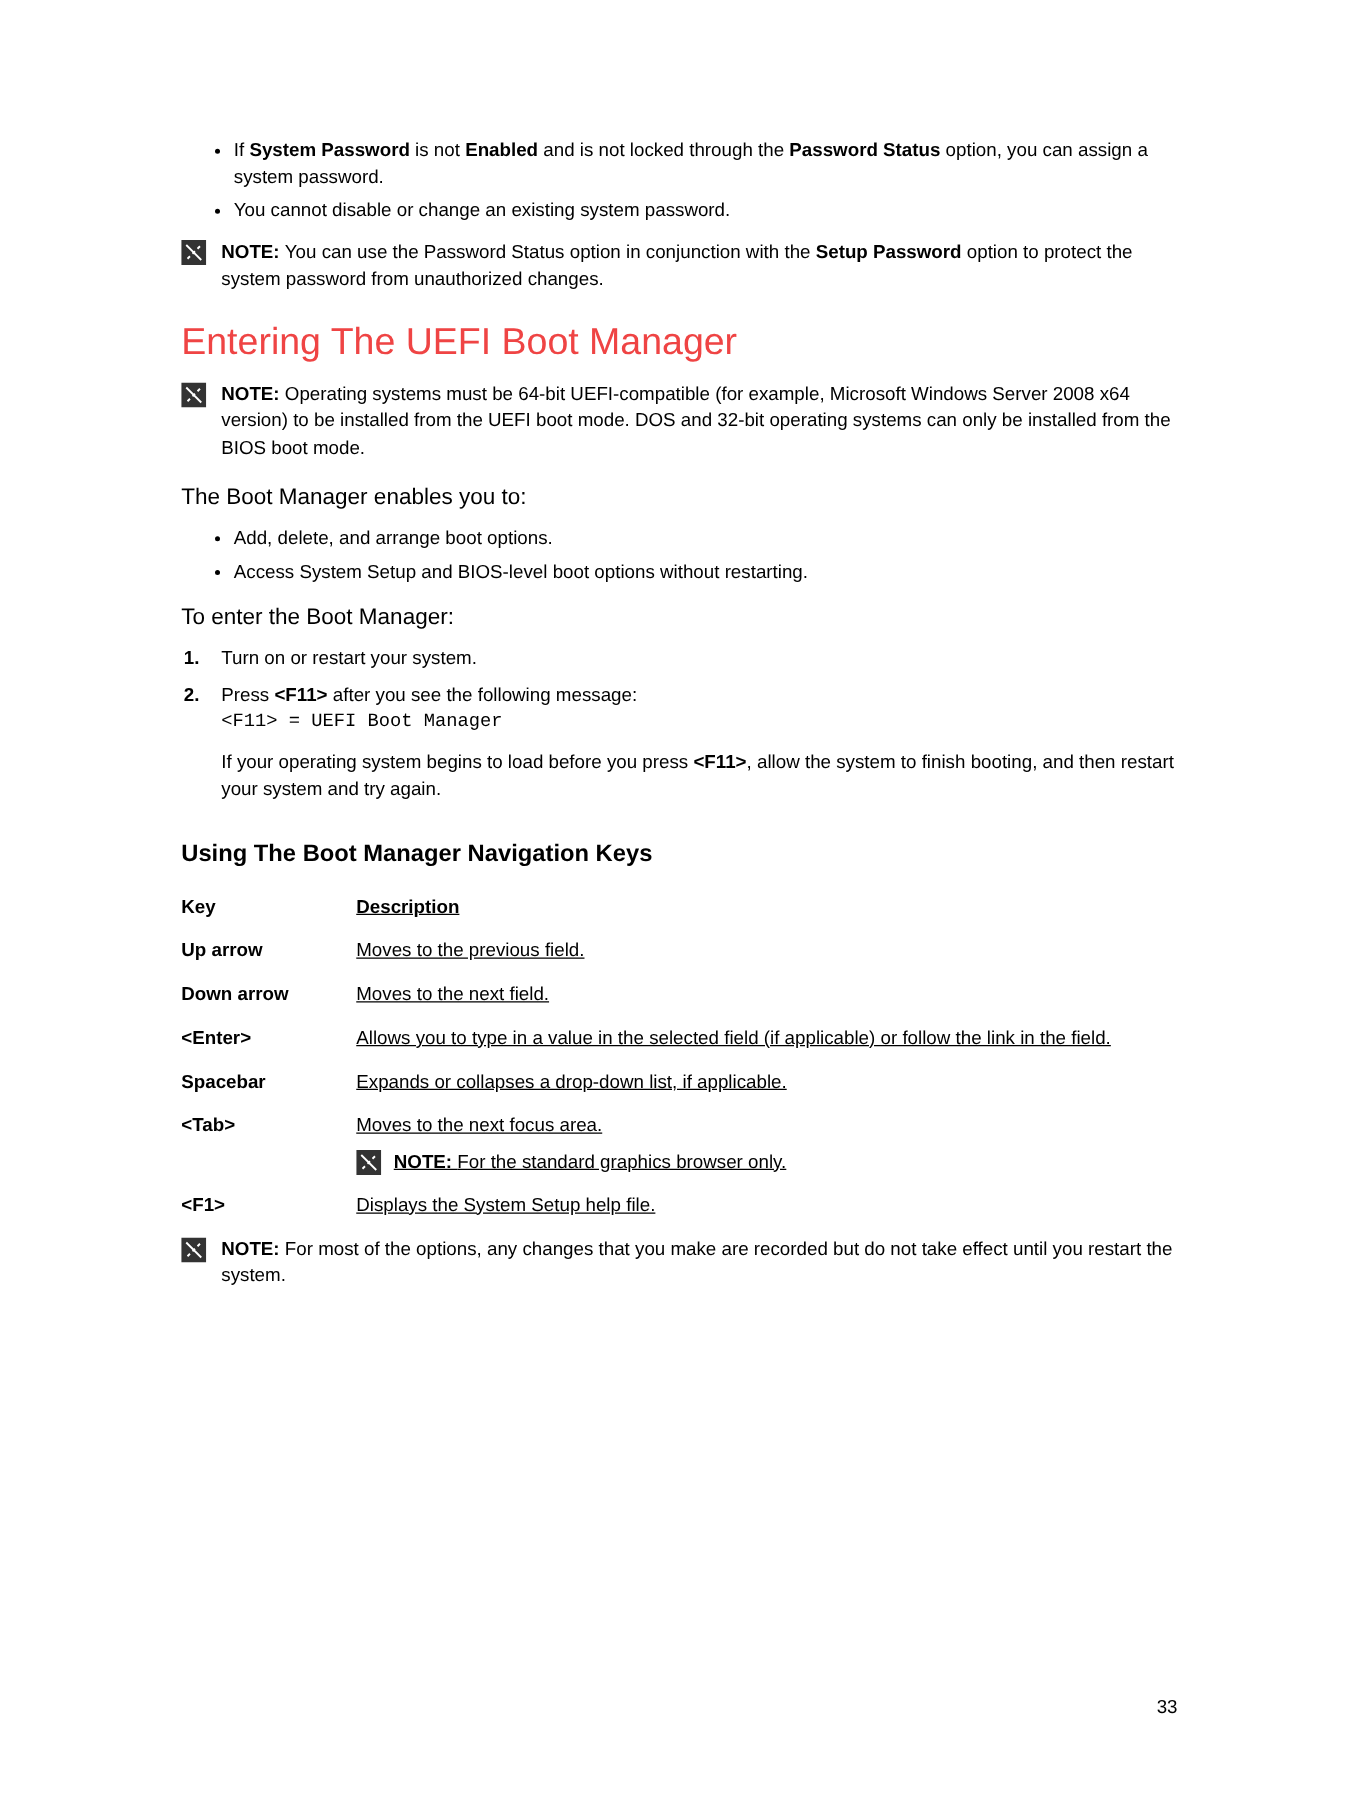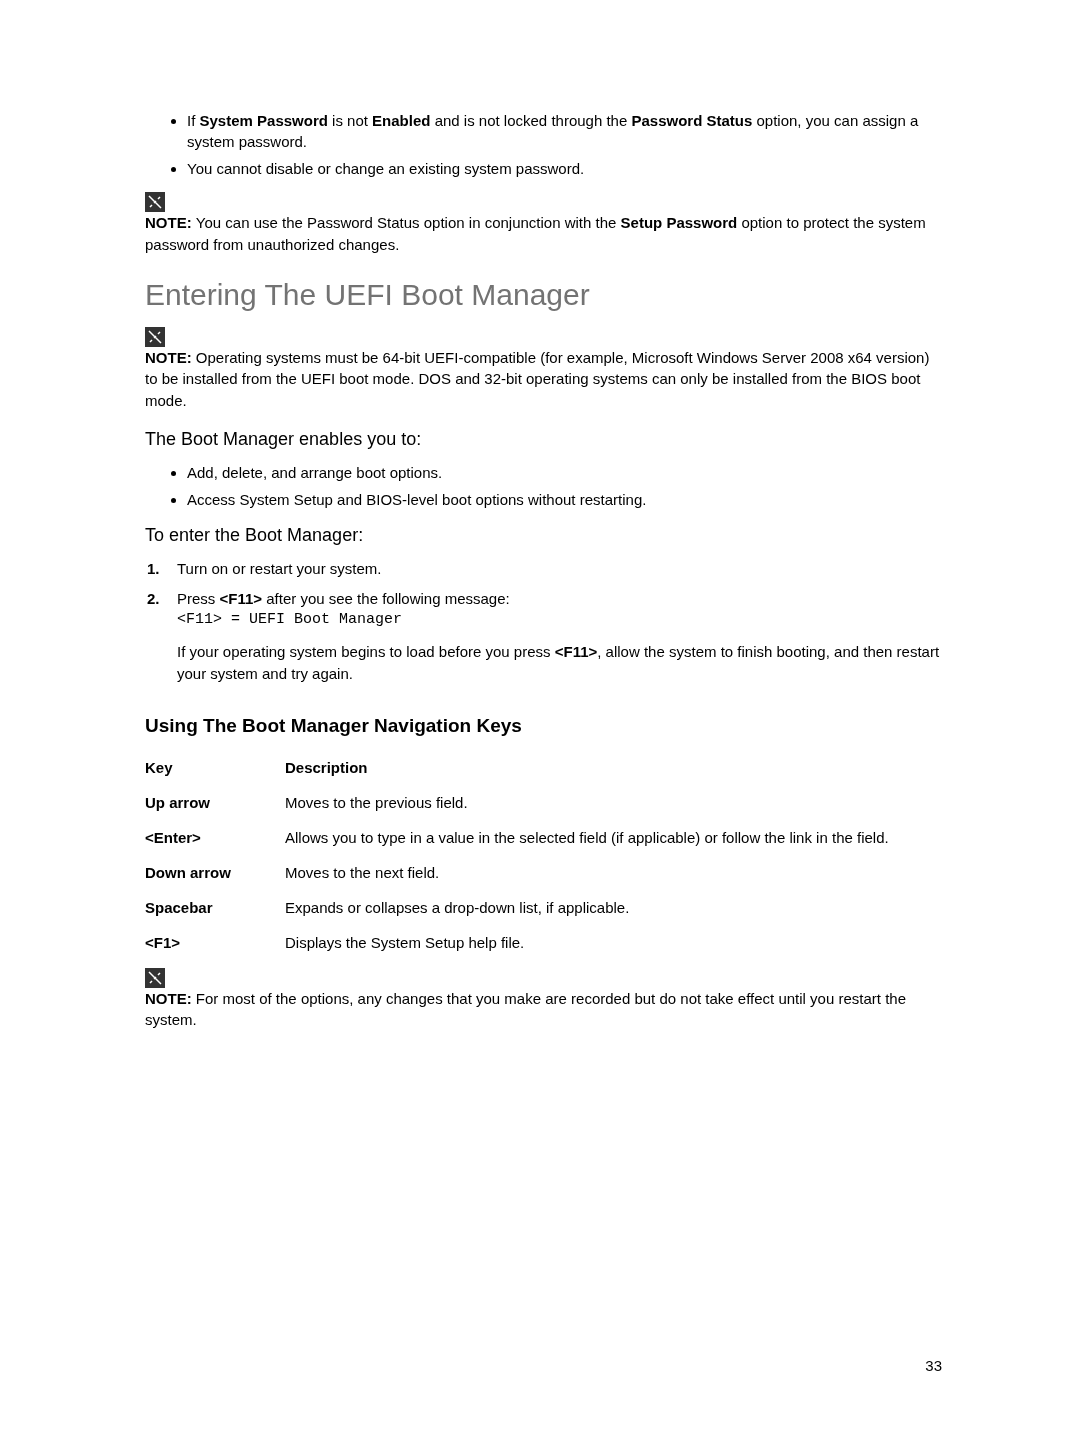--- a/index.html
+++ b/index.html
@@ -26,42 +26,41 @@
     line-height: 1.4;
   }
   ul.bullets li {
     margin-bottom: 6px;
   }
   .bold { font-weight: 700; }
   .note-block {
     display: flex;
     align-items: flex-start;
     margin: 8px 0 14px 0;
-    flex-direction: column;
   }
   .note-icon {
     width: 20px;
     height: 20px;
     flex: 0 0 20px;
     margin-right: 12px;
     margin-top: 1px;
     display: inline-flex;
     align-items: center;
     justify-content: center;
   }
   .note-icon svg { display: block; }
   .note-text {
     font-size: 15px;
     line-height: 1.45;
   }
   h1.section-title {
     font-size: 30px;
     font-weight: 400;
     margin: 22px 0 14px 0;
-    color: #737373;
+    color: #ef4444;
   }
   p.body {
     font-size: 18px;
     line-height: 1.45;
     margin: 10px 0;
   }
   ol.numbered {
     list-style: none;
     margin: 6px 0 12px 0;
     padding-left: 0;
@@ -98,21 +97,21 @@
     display: flex;
     margin-bottom: 14px;
     line-height: 1.4;
     justify-content: space-between;
   }
   .kv-key {
     width: 140px;
     flex: 0 0 140px;
     font-weight: 700;
   }
-  .kv-val { flex: 1; }
+  .kv-val { flex: 1; text-decoration: underline; }
   .kv-val .inline-note {
     display: flex;
     align-items: flex-start;
     margin-top: 8px;
   }
   .kv-val .inline-note .note-icon { margin-right: 10px; }
   .page-number {
     position: absolute;
     bottom: 60px;
     right: 138px;
@@ -189,30 +188,47 @@
     <div class="kv-row">
       <div class="kv-key">Key</div>
       <div class="kv-val bold">Description</div>
     </div>
 
     <div class="kv-row">
       <div class="kv-key">Up arrow</div>
       <div class="kv-val">Moves to the previous field.</div>
     </div>
     <div class="kv-row">
+      <div class="kv-key">Down arrow</div>
+      <div class="kv-val">Moves to the next field.</div>
+    </div>
+    <div class="kv-row">
       <div class="kv-key">&lt;Enter&gt;</div>
       <div class="kv-val">Allows you to type in a value in the selected field (if applicable) or follow the link in the field.</div>
     </div>
     <div class="kv-row">
-      <div class="kv-key">Down arrow</div>
-      <div class="kv-val">Moves to the next field.</div>
-    </div>
-    <div class="kv-row">
       <div class="kv-key">Spacebar</div>
       <div class="kv-val">Expands or collapses a drop-down list, if applicable.</div>
+    </div>
+    <div class="kv-row">
+      <div class="kv-key">&lt;Tab&gt;</div>
+      <div class="kv-val">
+        <div>Moves to the next focus area.</div>
+        <div class="inline-note">
+          <span class="note-icon">
+            <svg width="20" height="20" viewBox="0 0 20 20">
+                <rect x="0" y="0" width="20" height="20" fill="#333"></rect>
+                <path d="M4 4 L16 16 M15 5 L13 7 M11 9 L9 11 M7 13 L5 15" stroke="#fff" stroke-width="1.5"></path>
+              </svg>
+          </span>
+          <div>
+            <span class="bold">NOTE: </span><span>For the standard graphics browser only.</span>
+          </div>
+        </div>
+      </div>
     </div>
     <div class="kv-row">
       <div class="kv-key">&lt;F1&gt;</div>
       <div class="kv-val">Displays the System Setup help file.</div>
     </div>
   </div>
 
   <div class="note-block">
     <span class="note-icon">
       <svg width="20" height="20" viewBox="0 0 20 20">

